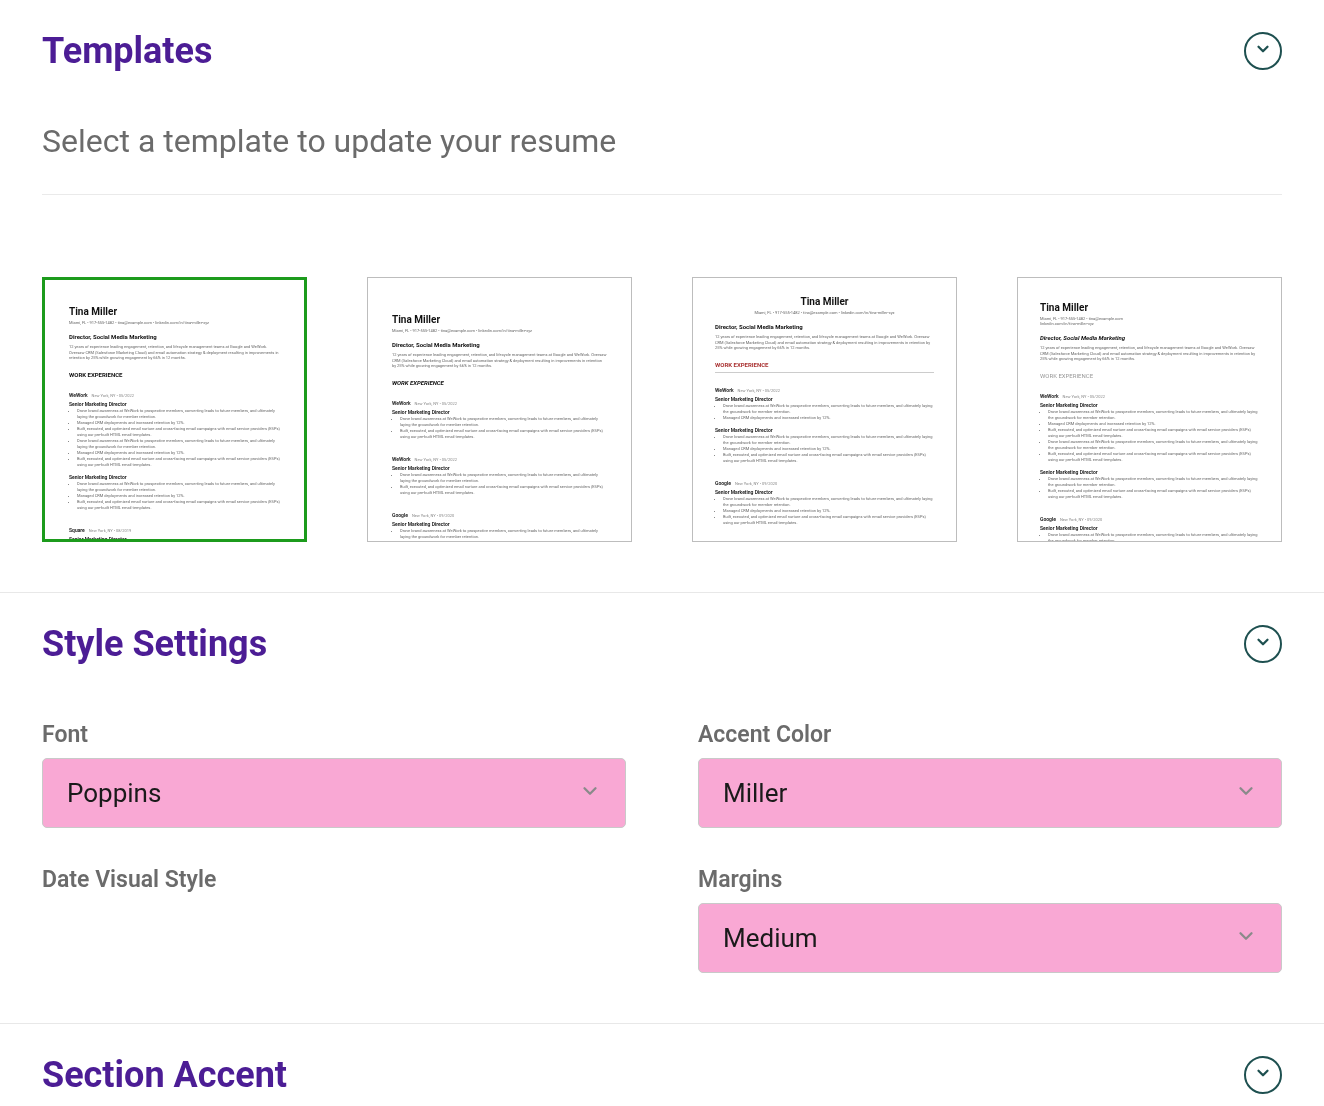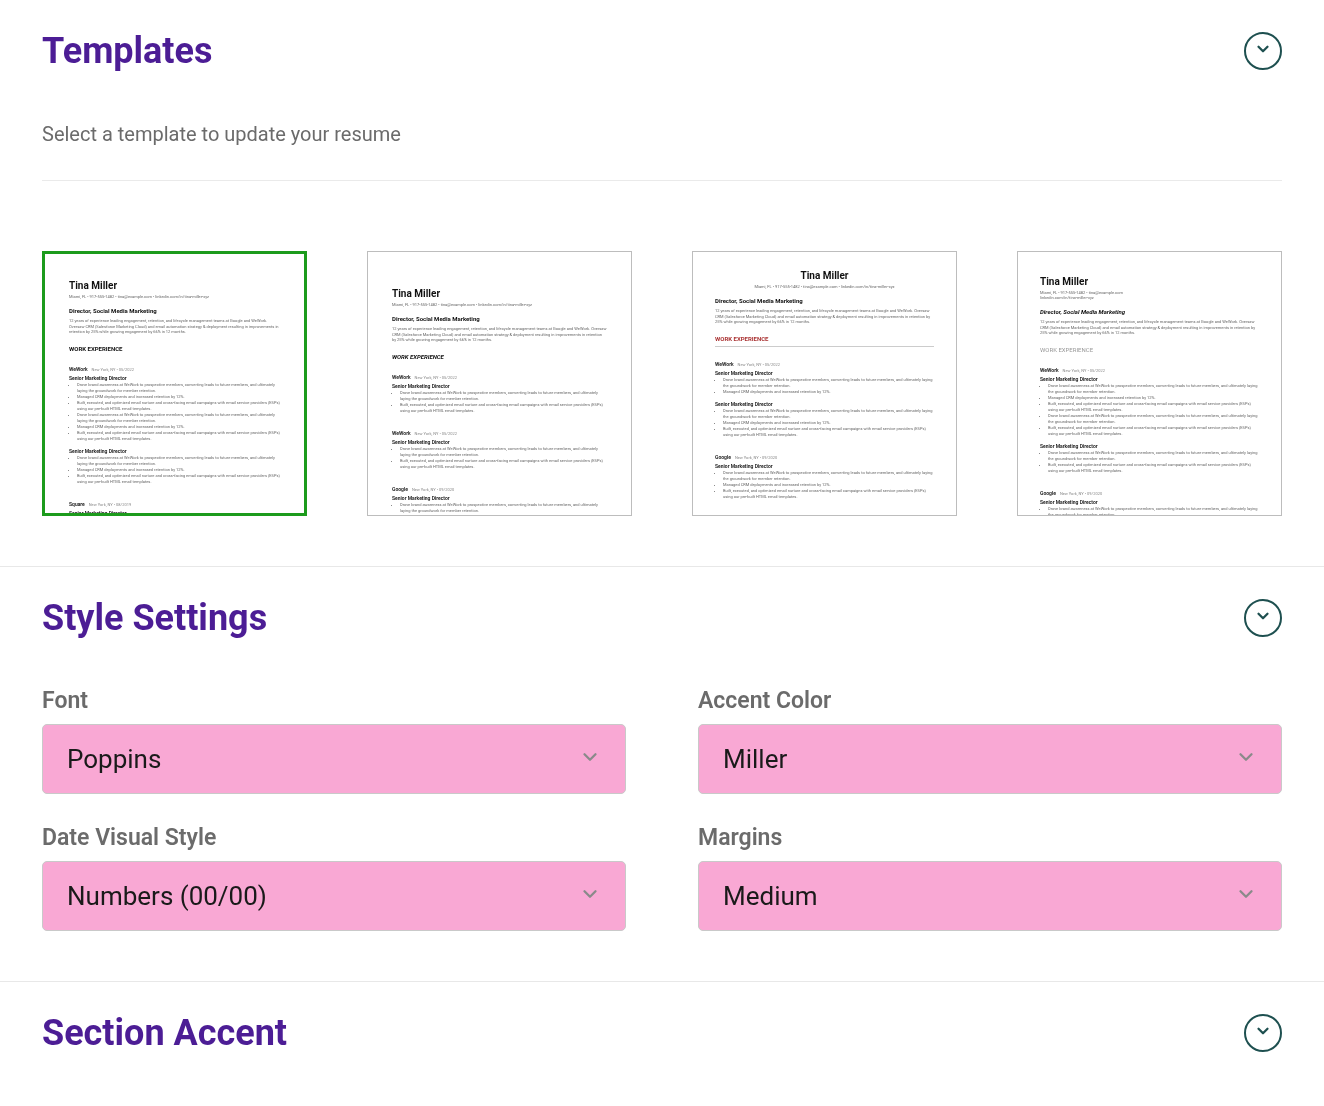--- a/index.html
+++ b/index.html
@@ -29,25 +29,25 @@
     width: 38px; height: 38px;
     border: 2.5px solid #1e5050;
     border-radius: 50%;
     display: flex;
     align-items: center;
     justify-content: center;
     cursor: pointer;
   }
   .chevron-circle svg { width: 18px; height: 18px; }
   .instruction {
-    font-size: 20px;
+    font-size: 32px;
     color: #6b6b6b;
     padding: 20px 0 34px 0;
     border-bottom: 1px solid #eaeaea;
-    margin-bottom: 4px;
+    margin-bottom: 16px;
   }
   .templates-row {
     display: flex;
     gap: 60px;
     padding: 66px 0 50px 0;
   }
   .template-card {
     width: 265px;
     height: 265px;
     border: 1px solid #bdbdbd;
@@ -76,20 +76,21 @@
     display: grid;
     grid-template-columns: 1fr 1fr;
     gap: 30px 72px;
     padding: 18px 0 50px 0;
   }
   .field-label {
     font-size: 23px;
     font-weight: 600;
     color: #6b6b6b;
     margin-bottom: 10px;
+    margin-top: 8px;
   }
   .select-box {
     width: 100%;
     height: 70px;
     border: 1.5px solid #c9c9c9;
     border-radius: 5px;
     display: flex;
     align-items: center;
     justify-content: space-between;
     padding: 0 24px;
@@ -268,28 +269,20 @@
           <span>Miller</span>
           <span>
             <svg viewBox="0 0 24 24" fill="none" stroke="currentColor" stroke-width="2.5" stroke-linecap="round" stroke-linejoin="round">
                 <polyline points="6 9 12 15 18 9"></polyline>
               </svg>
           </span>
         </div>
       </div>
       <div>
         <div class="field-label">Date Visual Style</div>
-        <div class="select-box">
-          <span>Numbers (00/00)</span>
-          <span>
-            <svg viewBox="0 0 24 24" fill="none" stroke="currentColor" stroke-width="2.5" stroke-linecap="round" stroke-linejoin="round">
-                <polyline points="6 9 12 15 18 9"></polyline>
-              </svg>
-          </span>
-        </div>
       </div>
       <div>
         <div class="field-label">Margins</div>
         <div class="select-box">
           <span>Medium</span>
           <span>
             <svg viewBox="0 0 24 24" fill="none" stroke="currentColor" stroke-width="2.5" stroke-linecap="round" stroke-linejoin="round">
                 <polyline points="6 9 12 15 18 9"></polyline>
               </svg>
           </span>

